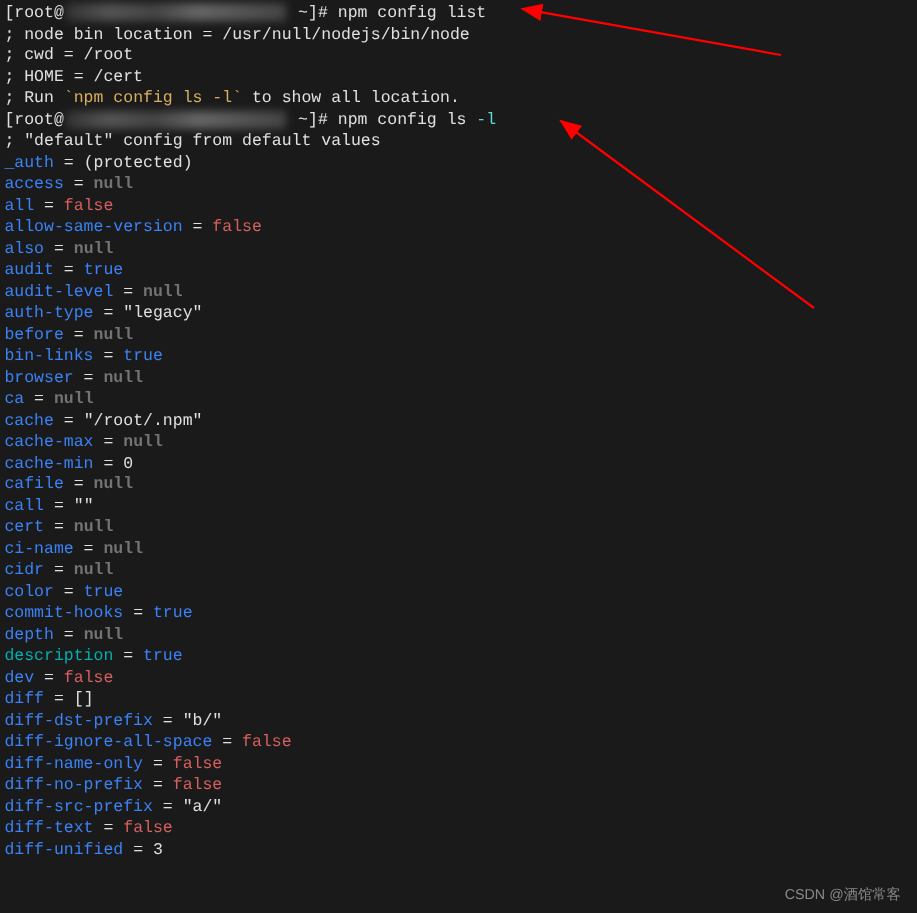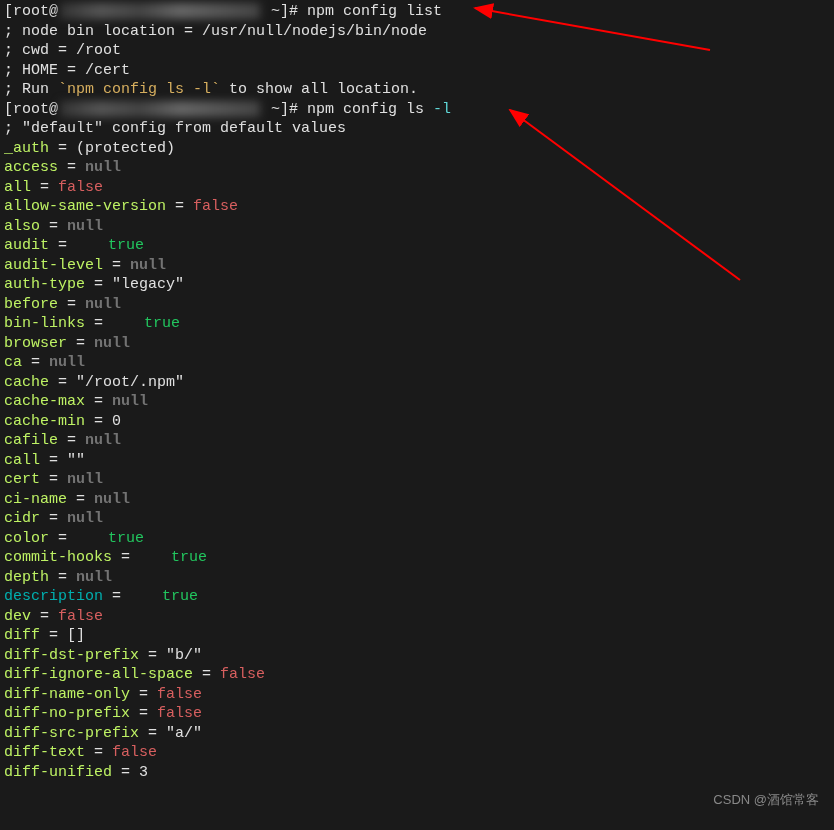--- a/index.html
+++ b/index.html
@@ -17,30 +17,30 @@
       width: 834px;
       height: 830px;
       overflow: hidden;
       position: relative;
     }
     .line {
       white-space: pre;
       padding: 0 4px;
     }
     .white { color: #e0e0e0; }
-    .purple { color: #bef264; text-align: right; }
+    .purple { color: #3b82f6; text-align: right; }
     .cyan { color: #5fd7d7; }
     .yellow { color: #d7af5f; }
     .blue { color: #737373; font-weight: bold; }
     .red { color: #d75f5f; }
-    .green { color: #22c55e; margin-left: 32px; }
+    .green { color: #3b82f6; }
     .desc-cyan { color: #00afaf; }
     .watermark {
       position: absolute;
-      bottom: 21px;
+      bottom: 8px;
       right: 15px;
       color: #888;
       font-size: 13px;
       font-family: sans-serif;
     }
     .arrow-svg {
       position: absolute;
       top: 0;
       left: 0;
       width: 834px;

